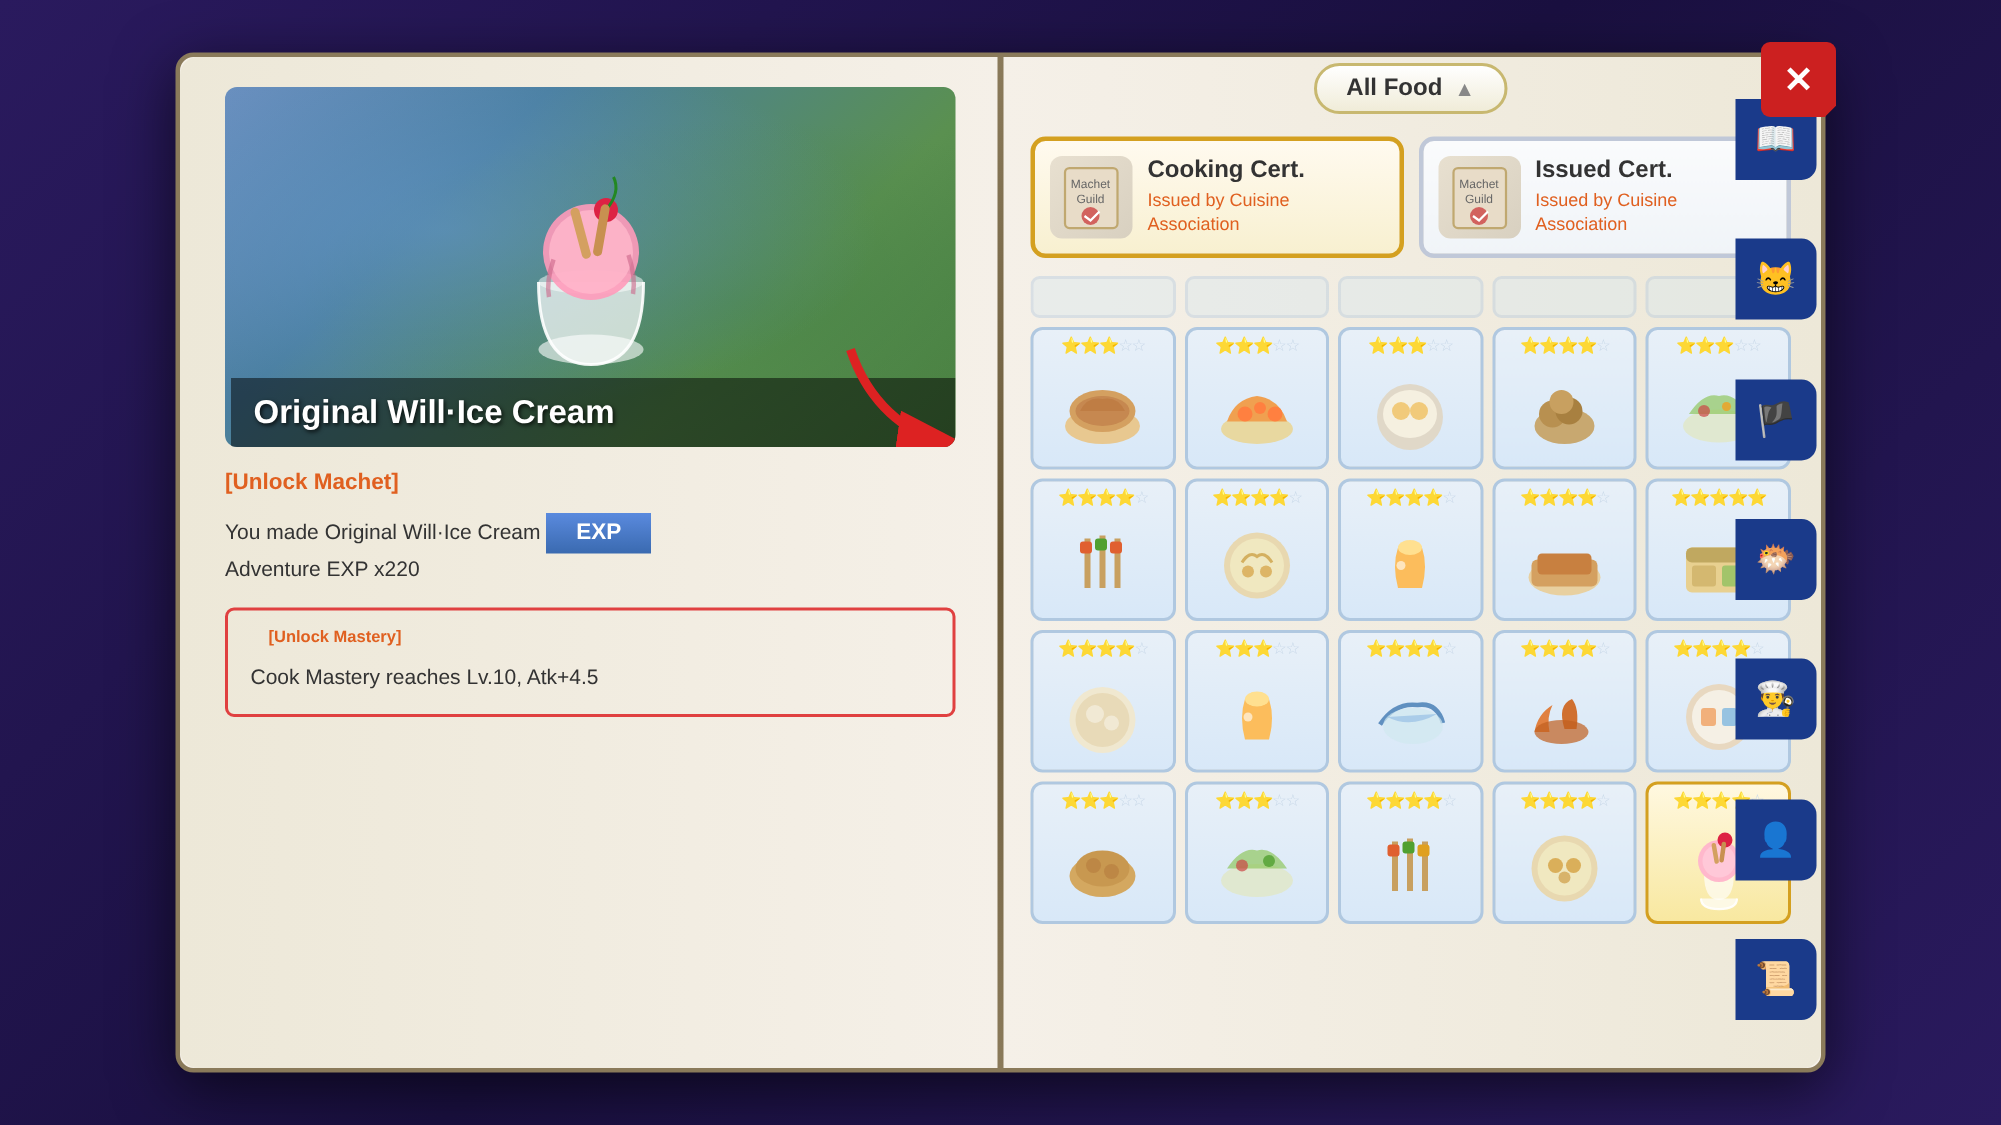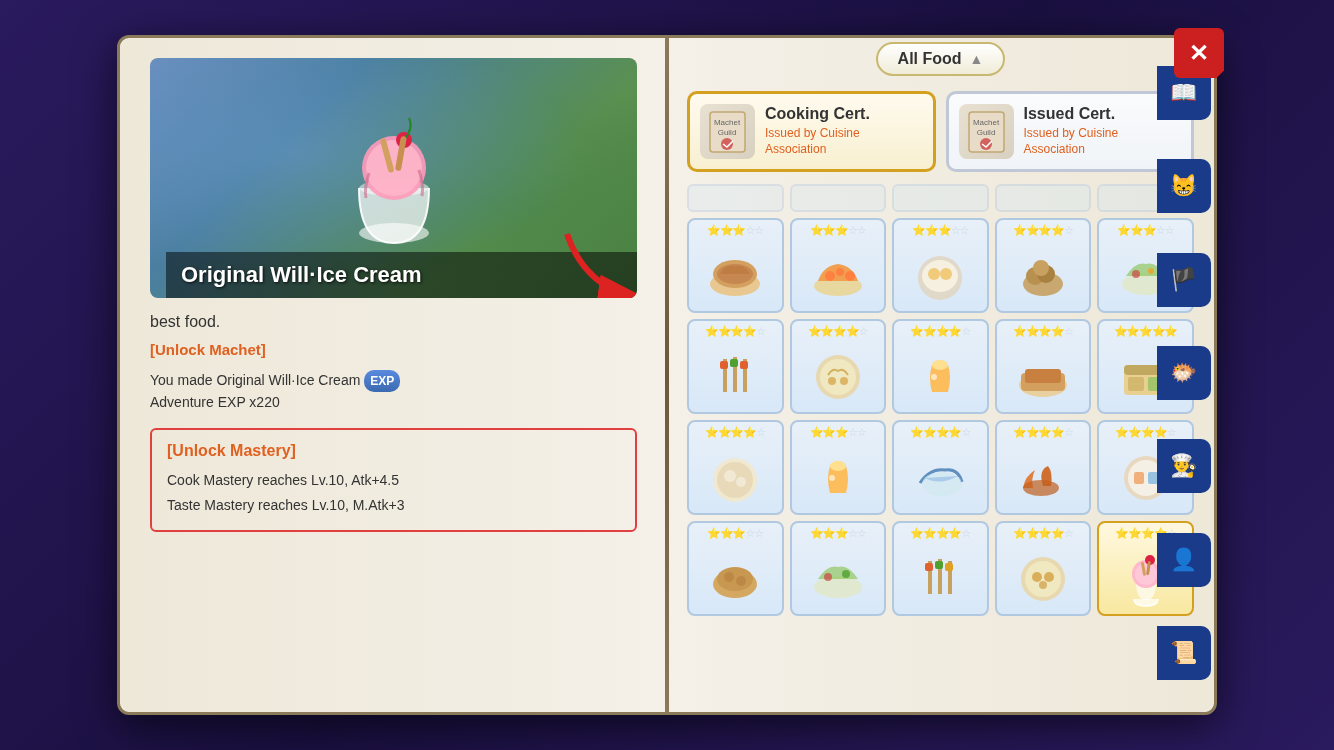--- a/index.html
+++ b/index.html
@@ -73,21 +73,21 @@
       height: 100%;
       position: absolute;
       background: 
         radial-gradient(ellipse at 30% 40%, rgba(100,150,200,0.6) 0%, transparent 60%),
         radial-gradient(ellipse at 70% 60%, rgba(70,130,70,0.6) 0%, transparent 60%);
     }
 
     .food-name-overlay {
       position: absolute;
       bottom: 0;
-      left: 16px;
+      left: 4px;
       right: 0;
       background: rgba(0,0,0,0.5);
       padding: 10px 15px;
       color: white;
       font-size: 22px;
       font-weight: bold;
       text-shadow: 1px 1px 3px rgba(0,0,0,0.8);
     }
 
     
@@ -120,23 +120,24 @@
     }
 
     .unlock-mastery-box {
       border: 2px solid #e04040;
       border-radius: 6px;
       padding: 12px 15px;
     }
 
     .unlock-mastery-title {
       color: #e06020;
-      font-size: 16px;
+      font-size: 11px;
       font-weight: bold;
       margin-bottom: 8px;
+      margin-left: 12px;
     }
 
     .mastery-stat {
       font-size: 14px;
       color: #333;
       line-height: 1.8;
     }
 
     
     .right-page {
@@ -333,23 +334,23 @@
     .corner-tl { top: 5px; left: 5px; border-top: 4px solid #8a7060; border-left: 4px solid #8a7060; border-radius: 4px 0 0 0; }
     .corner-tr { top: 5px; right: 5px; border-top: 4px solid #8a7060; border-right: 4px solid #8a7060; border-radius: 0 4px 0 0; }
     .corner-bl { bottom: 5px; left: 5px; border-bottom: 4px solid #8a7060; border-left: 4px solid #8a7060; border-radius: 0 0 0 4px; }
     .corner-br { bottom: 5px; right: 5px; border-bottom: 4px solid #8a7060; border-right: 4px solid #8a7060; border-radius: 0 0 4px 0; }
 
     
     .exp-badge {
       display: inline-block;
       background: linear-gradient(to bottom, #5a8ade, #3a6ab0);
       color: white;
-      font-size: 12px;
-      padding: 2px 6px;
-      border-radius: 10px;
+      font-size: 15px;
+      padding: 2px 20px;
+      border-radius: 0;
       font-weight: bold;
     }
   </style>
 </head>
 <body>
 
 <div class="screen">
 
   <div class="book">
 
@@ -395,37 +396,33 @@
             <defs>
               <marker id="arrowhead" markerWidth="10" markerHeight="7" refX="10" refY="3.5" orient="auto">
                 <polygon points="0 0, 10 3.5, 0 7" fill="#dd2222"></polygon>
               </marker>
             </defs>
             <path d="M10 20 Q30 80 100 90" stroke="#dd2222" stroke-width="6" fill="none" marker-end="url(#arrowhead)"></path>
           </svg>
         </div>
       </div>
 
-      <p class="food-description">
-        <span>best food.</span>
-      </p>
 
       <p class="unlock-recipe">[Unlock Machet]</p>
 
       <div class="made-text">
         <span>You made Original Will·Ice Cream</span>
         <span class="exp-badge">EXP</span>
         <br>
         <span>Adventure EXP x220</span>
       </div>
 
       <div class="unlock-mastery-box">
         <p class="unlock-mastery-title">[Unlock Mastery]</p>
         <p class="mastery-stat">Cook Mastery reaches Lv.10,   Atk+4.5</p>
-        <p class="mastery-stat">Taste Mastery reaches Lv.10,   M.Atk+3</p>
       </div>
     </div>
 
     <div class="right-page">
 
       <div class="filter-header">
         <div class="filter-pill">
           <span>All Food</span>
           <span class="filter-arrow">▲</span>
         </div>

